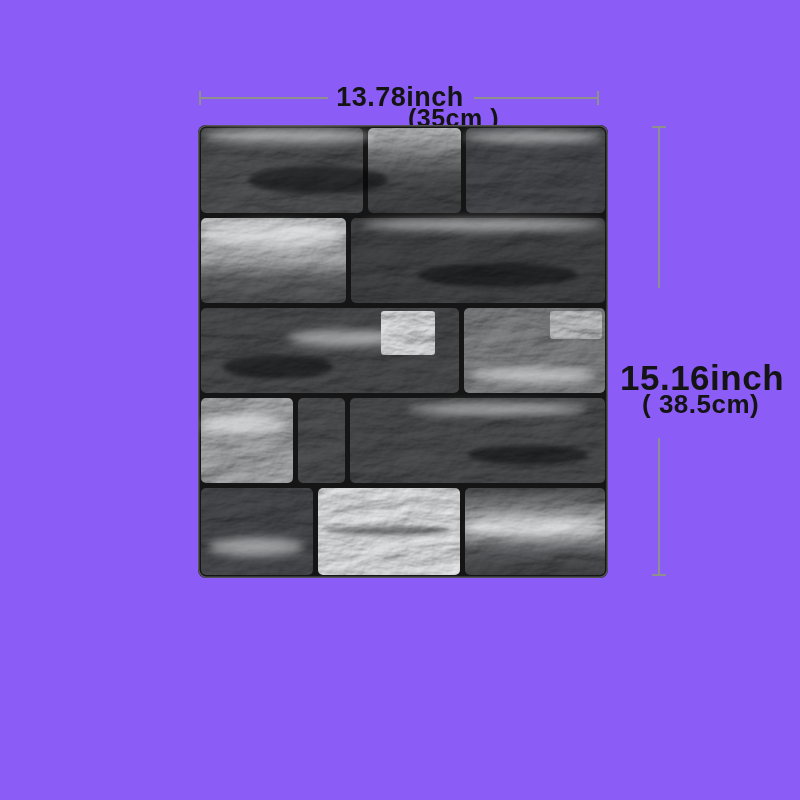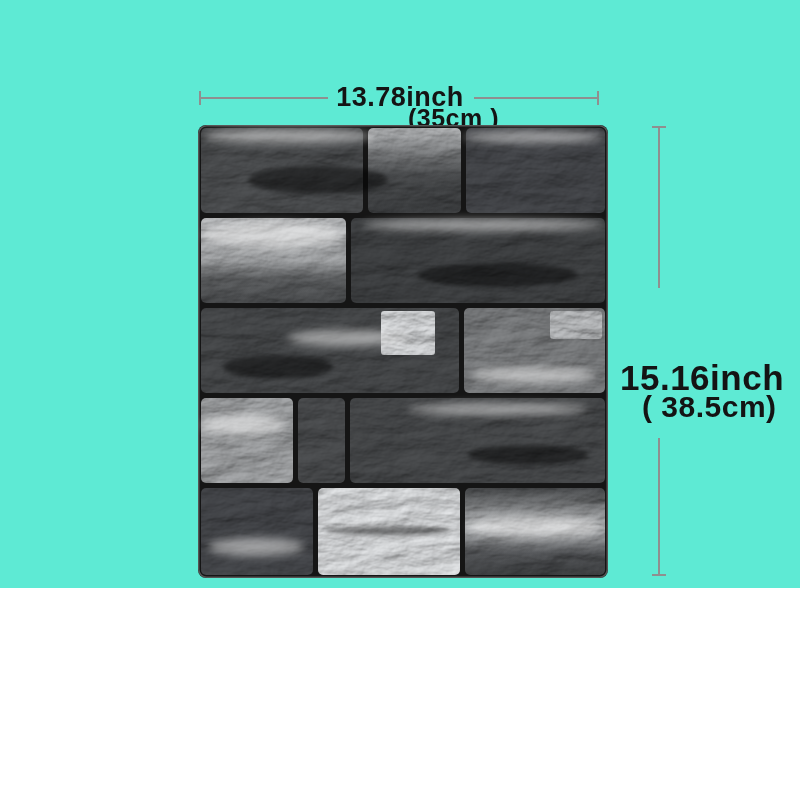--- a/index.html
+++ b/index.html
@@ -1,19 +1,19 @@
 <!DOCTYPE html>
 <html><head>
 <meta charset="utf-8">
 <style>
   html,body{margin:0;padding:0;background:#ffffff;}
   .stage{
     position:relative;
-    width:800px;height:588px;
-    background:#5eead4;
+    width:800px;height:800px;
+    background:#8b5cf6;
     font-family:"Liberation Sans", sans-serif;
     overflow:hidden;
   }
   
   .seg{position:absolute;background:#8f8f8f;}
   .tick{position:absolute;background:#8f8f8f;}
   .dim-label{
     position:absolute;
     color:#141414;
     font-weight:700;
@@ -26,21 +26,21 @@
   .tick-top-left {left:199px;top:91px;width:2px;height:14px;}
   .tick-top-right{left:597px;top:91px;width:2px;height:14px;}
   .lbl-width-inch{left:290px;top:83px;width:220px;text-align:center;font-size:27px;letter-spacing:.5px;}
   .lbl-width-cm  {left:299px;top:105px;width:200px;text-align:right;font-size:25px;letter-spacing:.5px;}
   
   .seg-right-upper{left:658px;top:127px;width:2px;height:161px;}
   .seg-right-lower{left:658px;top:438px;width:2px;height:137px;}
   .tick-right-top   {left:652px;top:126px;width:14px;height:2px;}
   .tick-right-bottom{left:652px;top:574px;width:14px;height:2px;}
   .lbl-height-inch{left:620px;top:360px;font-size:35px;letter-spacing:.5px;}
-  .lbl-height-cm  {left:642px;top:391px;font-size:30px;letter-spacing:.5px;}
+  .lbl-height-cm  {left:642px;top:391px;font-size:26px;letter-spacing:.5px;}
   
   .panel{
     position:absolute;
     left:198px;top:125px;
     width:410px;height:453px;
   }
   .panel svg{display:block;}
 </style>
 </head>
 <body>

